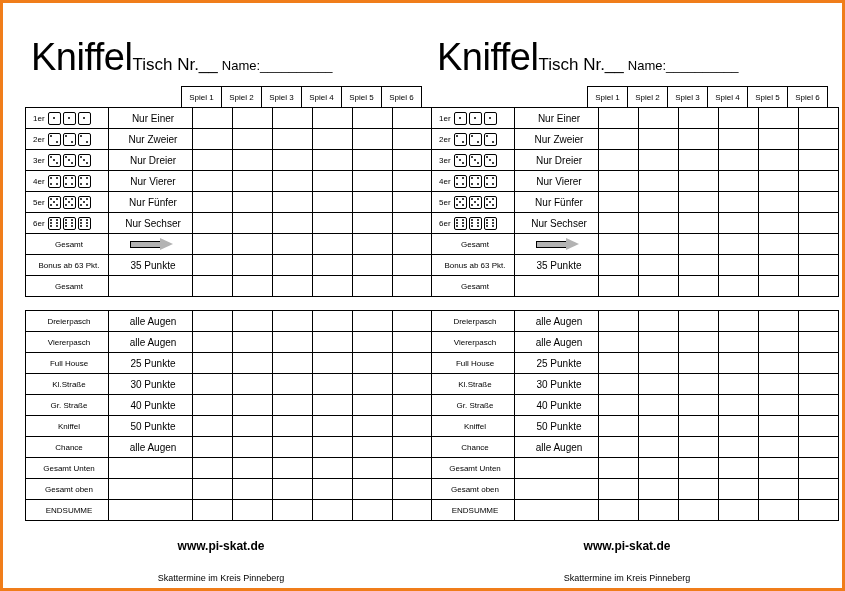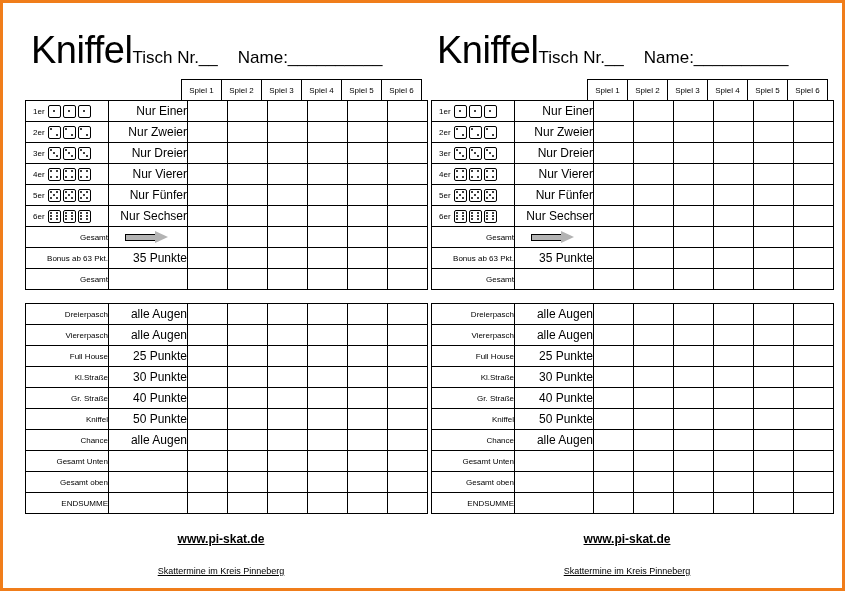--- a/index.html
+++ b/index.html
@@ -12,21 +12,21 @@
     width: 845px;
     height: 591px;
     background: #ffffff;
     border: 3px solid #f07d1a;
     box-sizing: border-box;
     overflow: hidden;
     font-family: "Liberation Sans", sans-serif;
   }
   .sheet {
     position: absolute;
-    top: 28px;
+    top: 35px;
     width: 392px;
     height: 540px;
   }
   .sheet.left  { left: 22px; }
   .sheet.right { left: 428px; }
 
   
   .title-row {
     display: flex;
     align-items: baseline;
@@ -38,22 +38,22 @@
     font-weight: normal;
     letter-spacing: -0.5px;
     line-height: 1;
     font-family: "Liberation Sans", sans-serif;
   }
   .tisch {
     font-size: 17px;
     white-space: nowrap;
   }
   .name {
-    font-size: 17px;
-    margin-left: 20px;
+    font-size: 13px;
+    margin-left: 4px;
     white-space: nowrap;
   }
 
   
   table.grid {
     border-collapse: collapse;
     table-layout: fixed;
   }
   table.grid td, table.grid th {
     border: 1px solid #000;
@@ -78,29 +78,30 @@
     font-size: 8px;
   }
 
   
   .block {
     width: 390px;
     margin-top: -1px;
   }
   .block td.cat {
     width: 78px;
-    text-align: right;
+    text-align: center;
     padding-left: 4px;
     font-size: 8px;
     height: 20px;
   }
   .block td.val {
     width: 78px;
-    text-align: right;
-    font-size: 12px;
+    text-align: center;
+    padding-left: 5px;
+    font-size: 10px;
   }
   .block td.sc {
     width: 39px;
   }
 
   
   .dicecell {
     display: flex;
     align-items: center;
     height: 100%;
@@ -168,21 +169,20 @@
   }
 
   .spacer { height: 14px; }
 
   td.bold { font-weight: bold; }
 
   
   .footer {
     margin-top: 18px;
     text-align: center;
-    text-decoration: underline;
   }
   .footer .url {
     font-size: 12px;
     font-weight: bold;
   }
   .footer .sub {
     font-size: 9px;
     margin-top: 20px;
   }
 </style>

